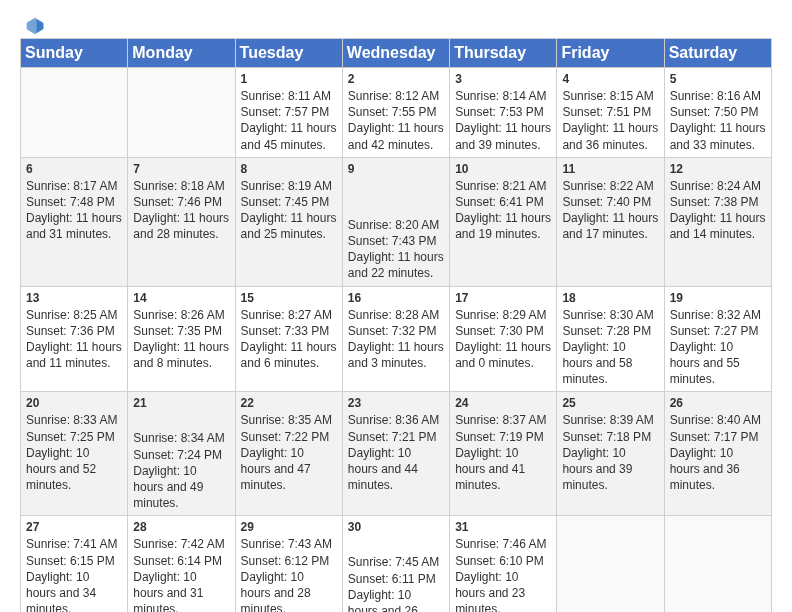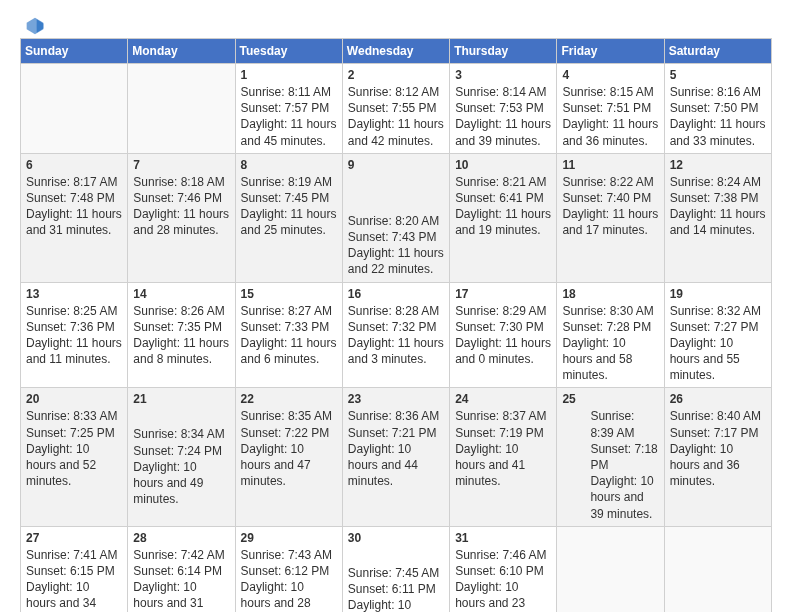--- a/index.html
+++ b/index.html
@@ -61,21 +61,21 @@
       color: #555;
     }
     .calendar {
       width: 100%;
       border-collapse: collapse;
       margin-top: 6px;
     }
     .calendar th {
       background: #4472c4;
       color: #fff;
-      font-size: 12px;
+      font-size: 16px;
       font-weight: bold;
       padding: 5px 4px;
       text-align: left;
       border: 1px solid #ccc;
     }
     .calendar td {
       vertical-align: top;
       padding: 4px 5px;
       border: 1px solid #d0d0d0;
       width: calc(100%/7);
@@ -286,21 +286,21 @@
 Daylight: 10 hours and 44 minutes.</div>
           </td>
           <td>
             <span class="day-num">24</span>
             <div class="day-info" style="white-space: pre-line;">Sunrise: 8:37 AM
 Sunset: 7:19 PM
 Daylight: 10 hours and 41 minutes.</div>
           </td>
           <td>
             <span class="day-num">25</span>
-            <div class="day-info" style="white-space: pre-line; margin-left: 28px;">Sunrise: 8:39 AM
+            <div class="day-info" style="white-space: pre-line;">Sunrise: 8:39 AM
 Sunset: 7:18 PM
 Daylight: 10 hours and 39 minutes.</div>
           </td>
           <td>
             <span class="day-num">26</span>
             <div class="day-info" style="white-space: pre-line;">Sunrise: 8:40 AM
 Sunset: 7:17 PM
 Daylight: 10 hours and 36 minutes.</div>
           </td>
         </tr>

